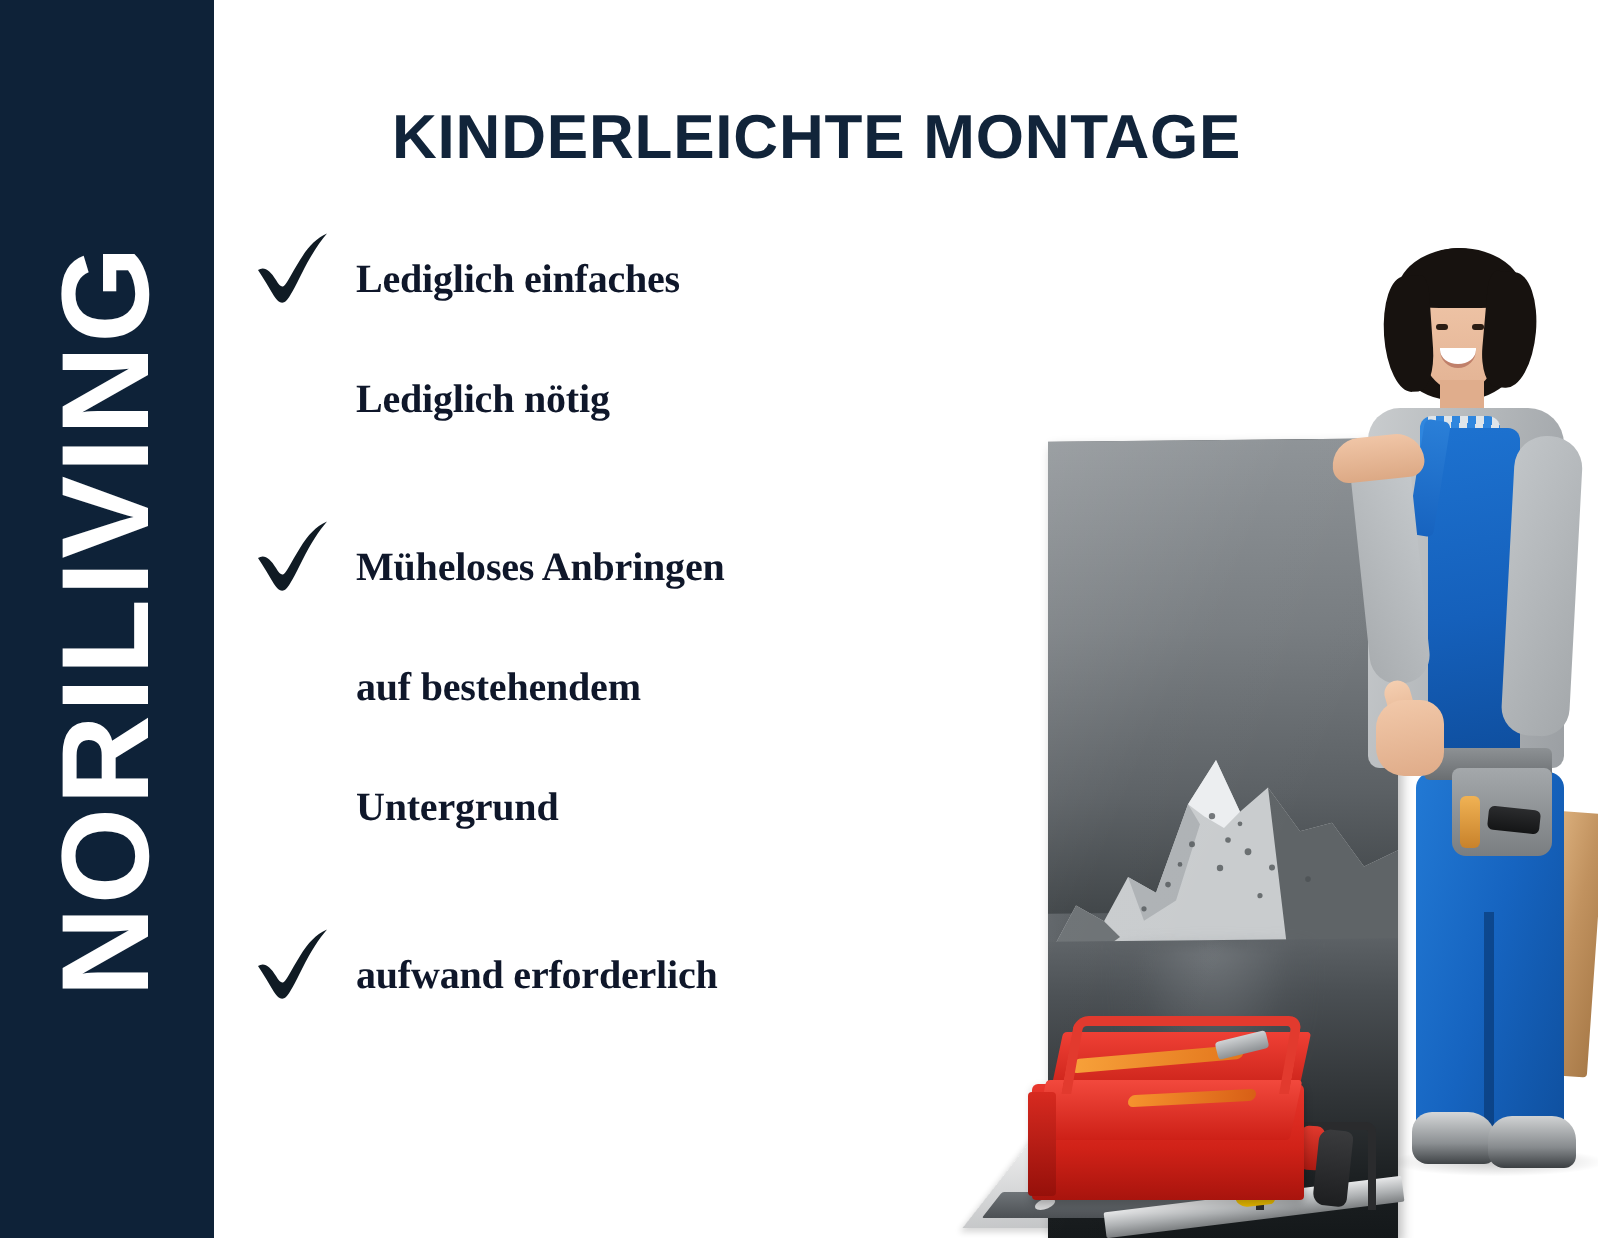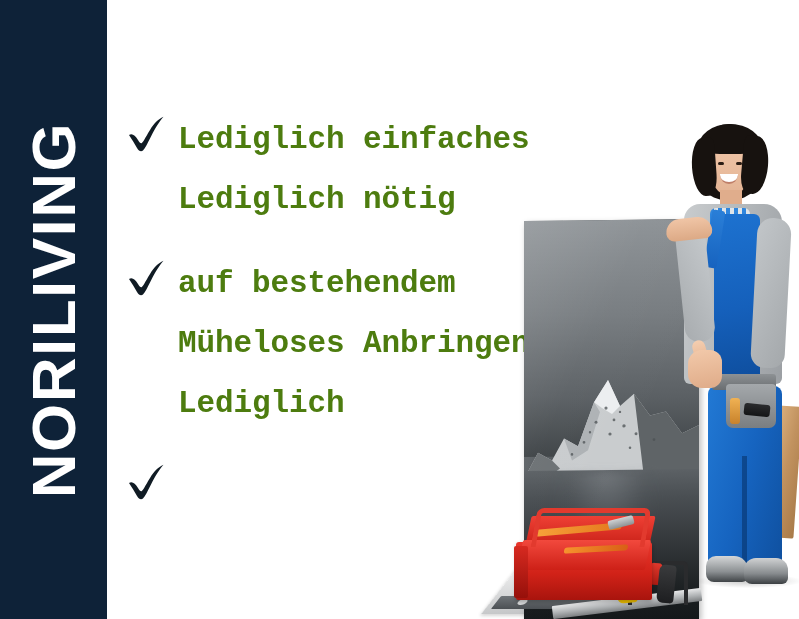--- a/index.html
+++ b/index.html
@@ -79,24 +79,24 @@
     top: 6px;
     width: 42px;
     height: 36px;
     display: block;
   }
   .bullet-lines {
     display: block;
   }
   .bullet-line {
     display: block;
-    color: #4d7c0f;
-    font-family: Liberation Mono, monospace;
+    color: #0f172a;
+    font-family: Liberation Serif, serif;
     font-weight: bold;
-    font-size: 31px;
+    font-size: 20px;
     line-height: 60px;
     letter-spacing: -0.1px;
     white-space: nowrap;
   }
 
   
   #photo {
     position: absolute;
     left: 492px;
     top: 96px;
@@ -598,20 +598,21 @@
 </style>
 </head>
 <body>
 
 <div id="banner">
 
   <div id="brandbar">
     <span id="brandbar-text">NORILIVING</span>
   </div>
 
+  <h1 id="headline">KINDERLEICHTE MONTAGE</h1>
 
   <div id="bullets">
 
     <div class="bullet bullet-1">
       <span class="check-icon">
         <svg viewBox="0 0 42 36" width="42" height="36" aria-hidden="true">
           <path d="M3 19 C6 17, 9 19, 12 24 C13.5 26.5, 14.5 27.5, 15.5 27.2 C17 26.8, 19 22, 24 14 C28 7.5, 32 3.2, 37.5 0.8 C33.5 5.5, 29.5 11.5, 25 20.5 C21.5 27.5, 19 32.5, 17 34.5 C15 36.2, 13 35.2, 11 32 C8.5 27.8, 6 23.5, 3 19 Z" fill="#101b24"></path>
         </svg>
       </span>
       <span class="bullet-lines">
@@ -620,33 +621,34 @@
       </span>
     </div>
 
     <div class="bullet bullet-2">
       <span class="check-icon">
         <svg viewBox="0 0 42 36" width="42" height="36" aria-hidden="true">
           <path d="M3 19 C6 17, 9 19, 12 24 C13.5 26.5, 14.5 27.5, 15.5 27.2 C17 26.8, 19 22, 24 14 C28 7.5, 32 3.2, 37.5 0.8 C33.5 5.5, 29.5 11.5, 25 20.5 C21.5 27.5, 19 32.5, 17 34.5 C15 36.2, 13 35.2, 11 32 C8.5 27.8, 6 23.5, 3 19 Z" fill="#101b24"></path>
         </svg>
       </span>
       <span class="bullet-lines">
+        <span class="bullet-line">Müheloses Anbringen</span>
         <span class="bullet-line">auf bestehendem</span>
-        <span class="bullet-line">Müheloses Anbringen</span>
-        <span class="bullet-line">Lediglich</span>
+        <span class="bullet-line">Untergrund</span>
       </span>
     </div>
 
     <div class="bullet bullet-3">
       <span class="check-icon">
         <svg viewBox="0 0 42 36" width="42" height="36" aria-hidden="true">
           <path d="M3 19 C6 17, 9 19, 12 24 C13.5 26.5, 14.5 27.5, 15.5 27.2 C17 26.8, 19 22, 24 14 C28 7.5, 32 3.2, 37.5 0.8 C33.5 5.5, 29.5 11.5, 25 20.5 C21.5 27.5, 19 32.5, 17 34.5 C15 36.2, 13 35.2, 11 32 C8.5 27.8, 6 23.5, 3 19 Z" fill="#101b24"></path>
         </svg>
       </span>
       <span class="bullet-lines">
+        <span class="bullet-line">aufwand erforderlich</span>
       </span>
     </div>
 
   </div>
 
   <div id="photo">
 
     <div id="base-sheet"></div>
 
     <div id="panel">

